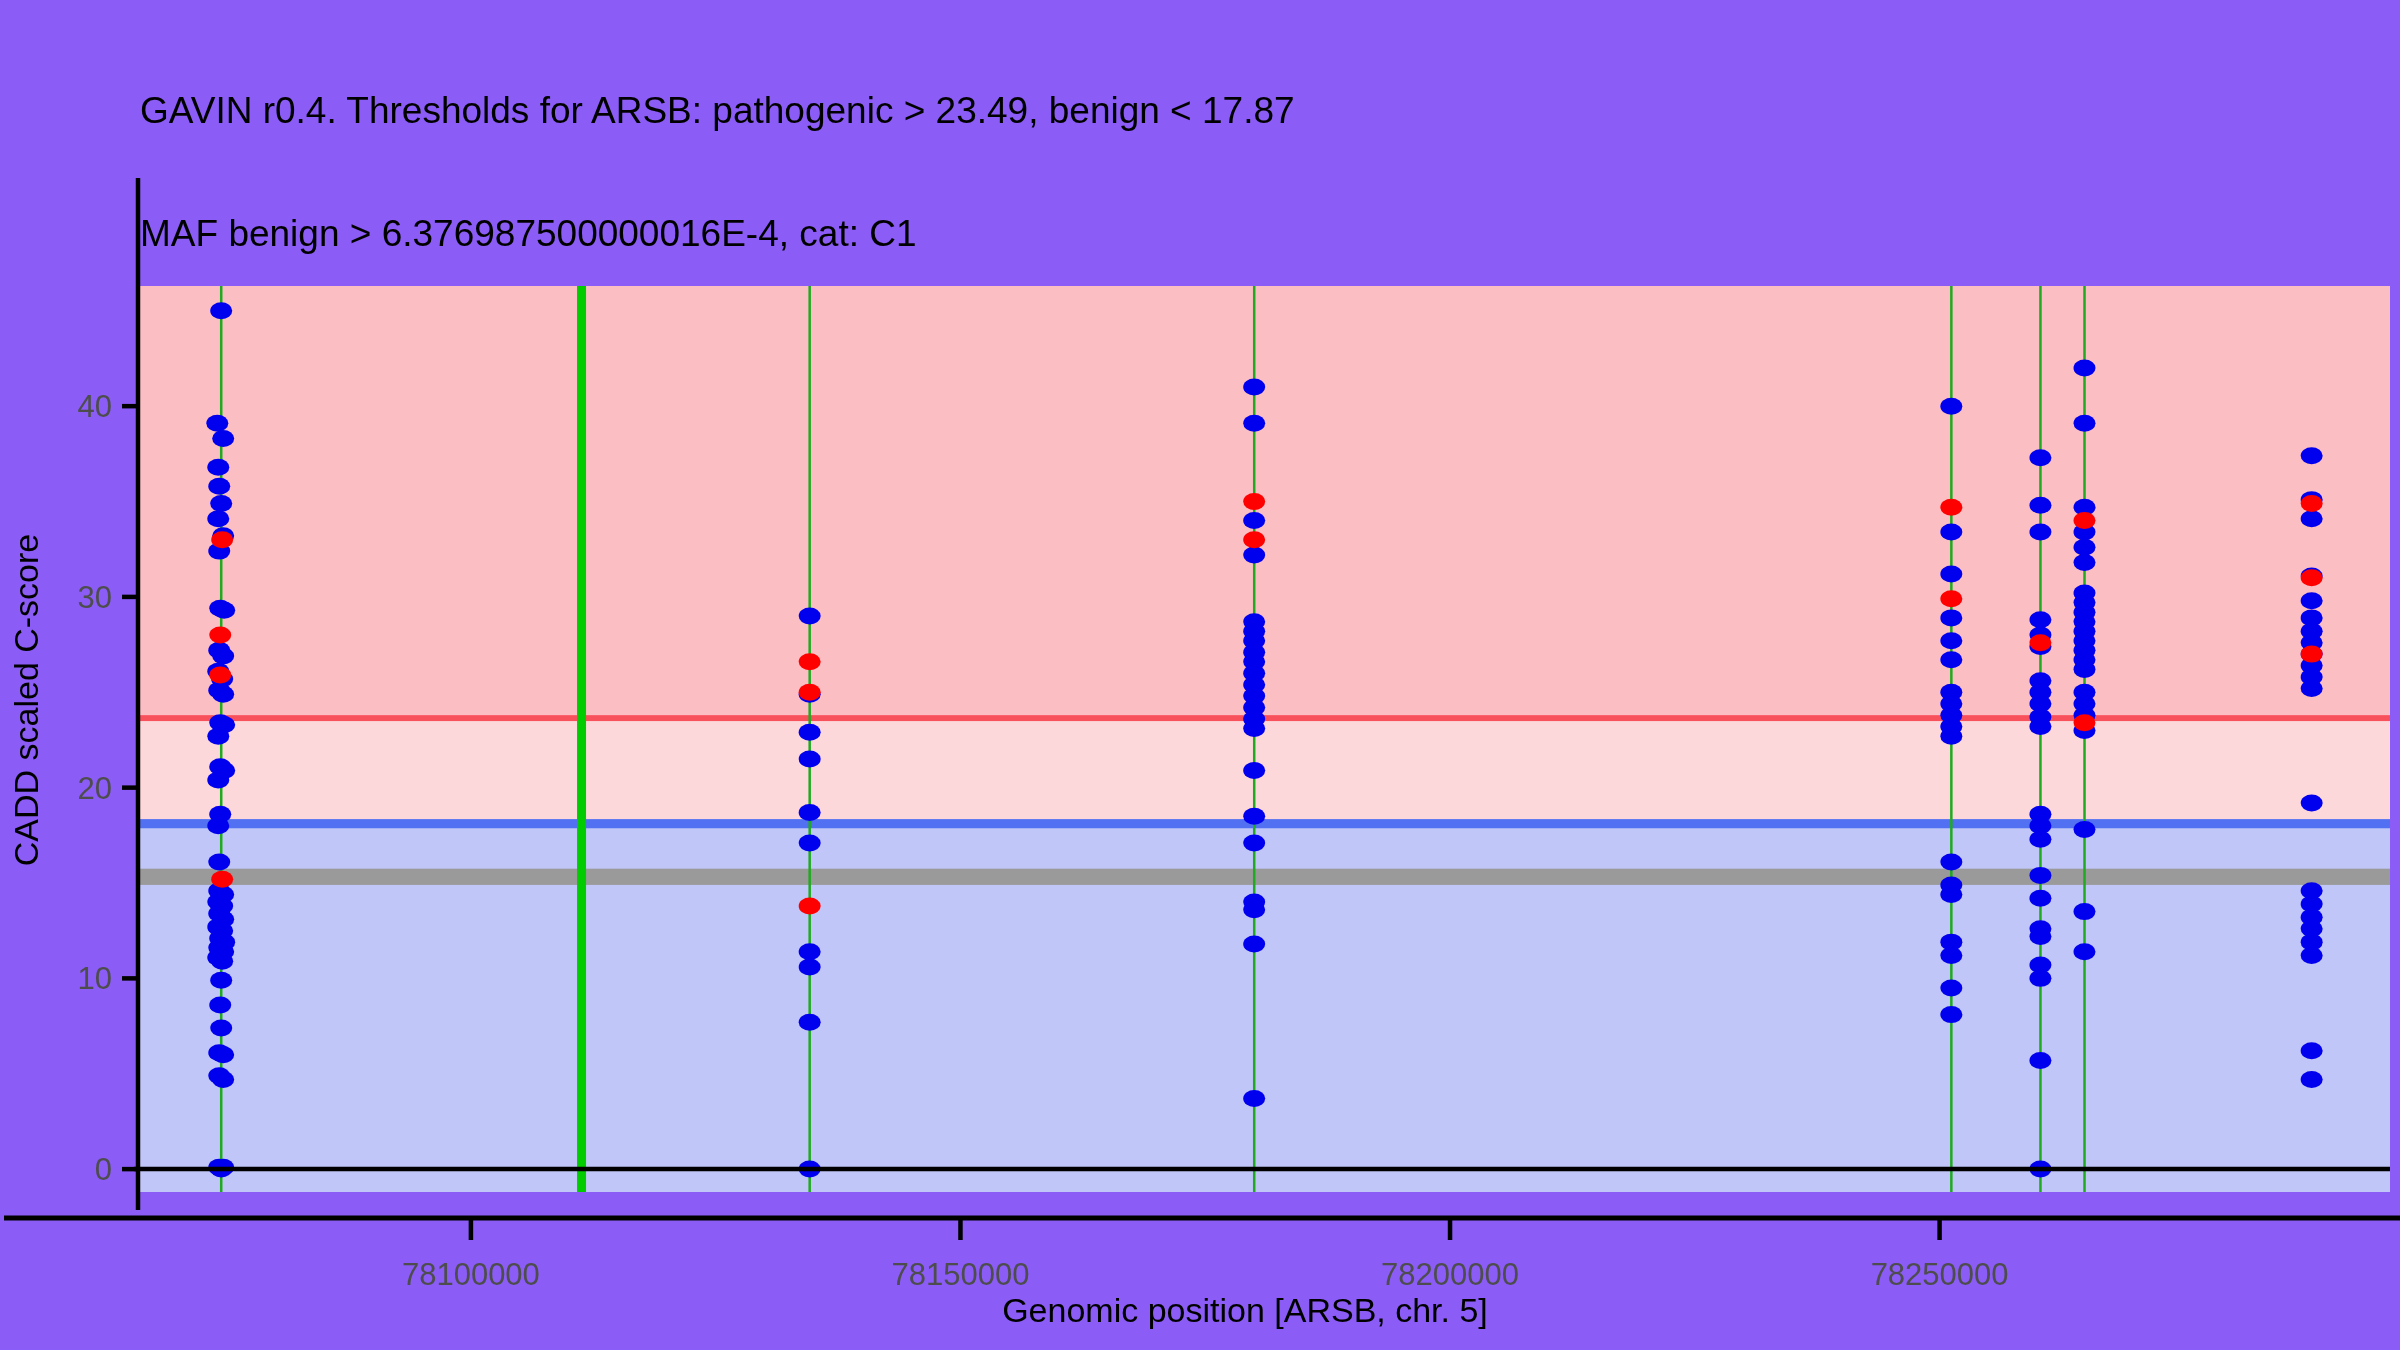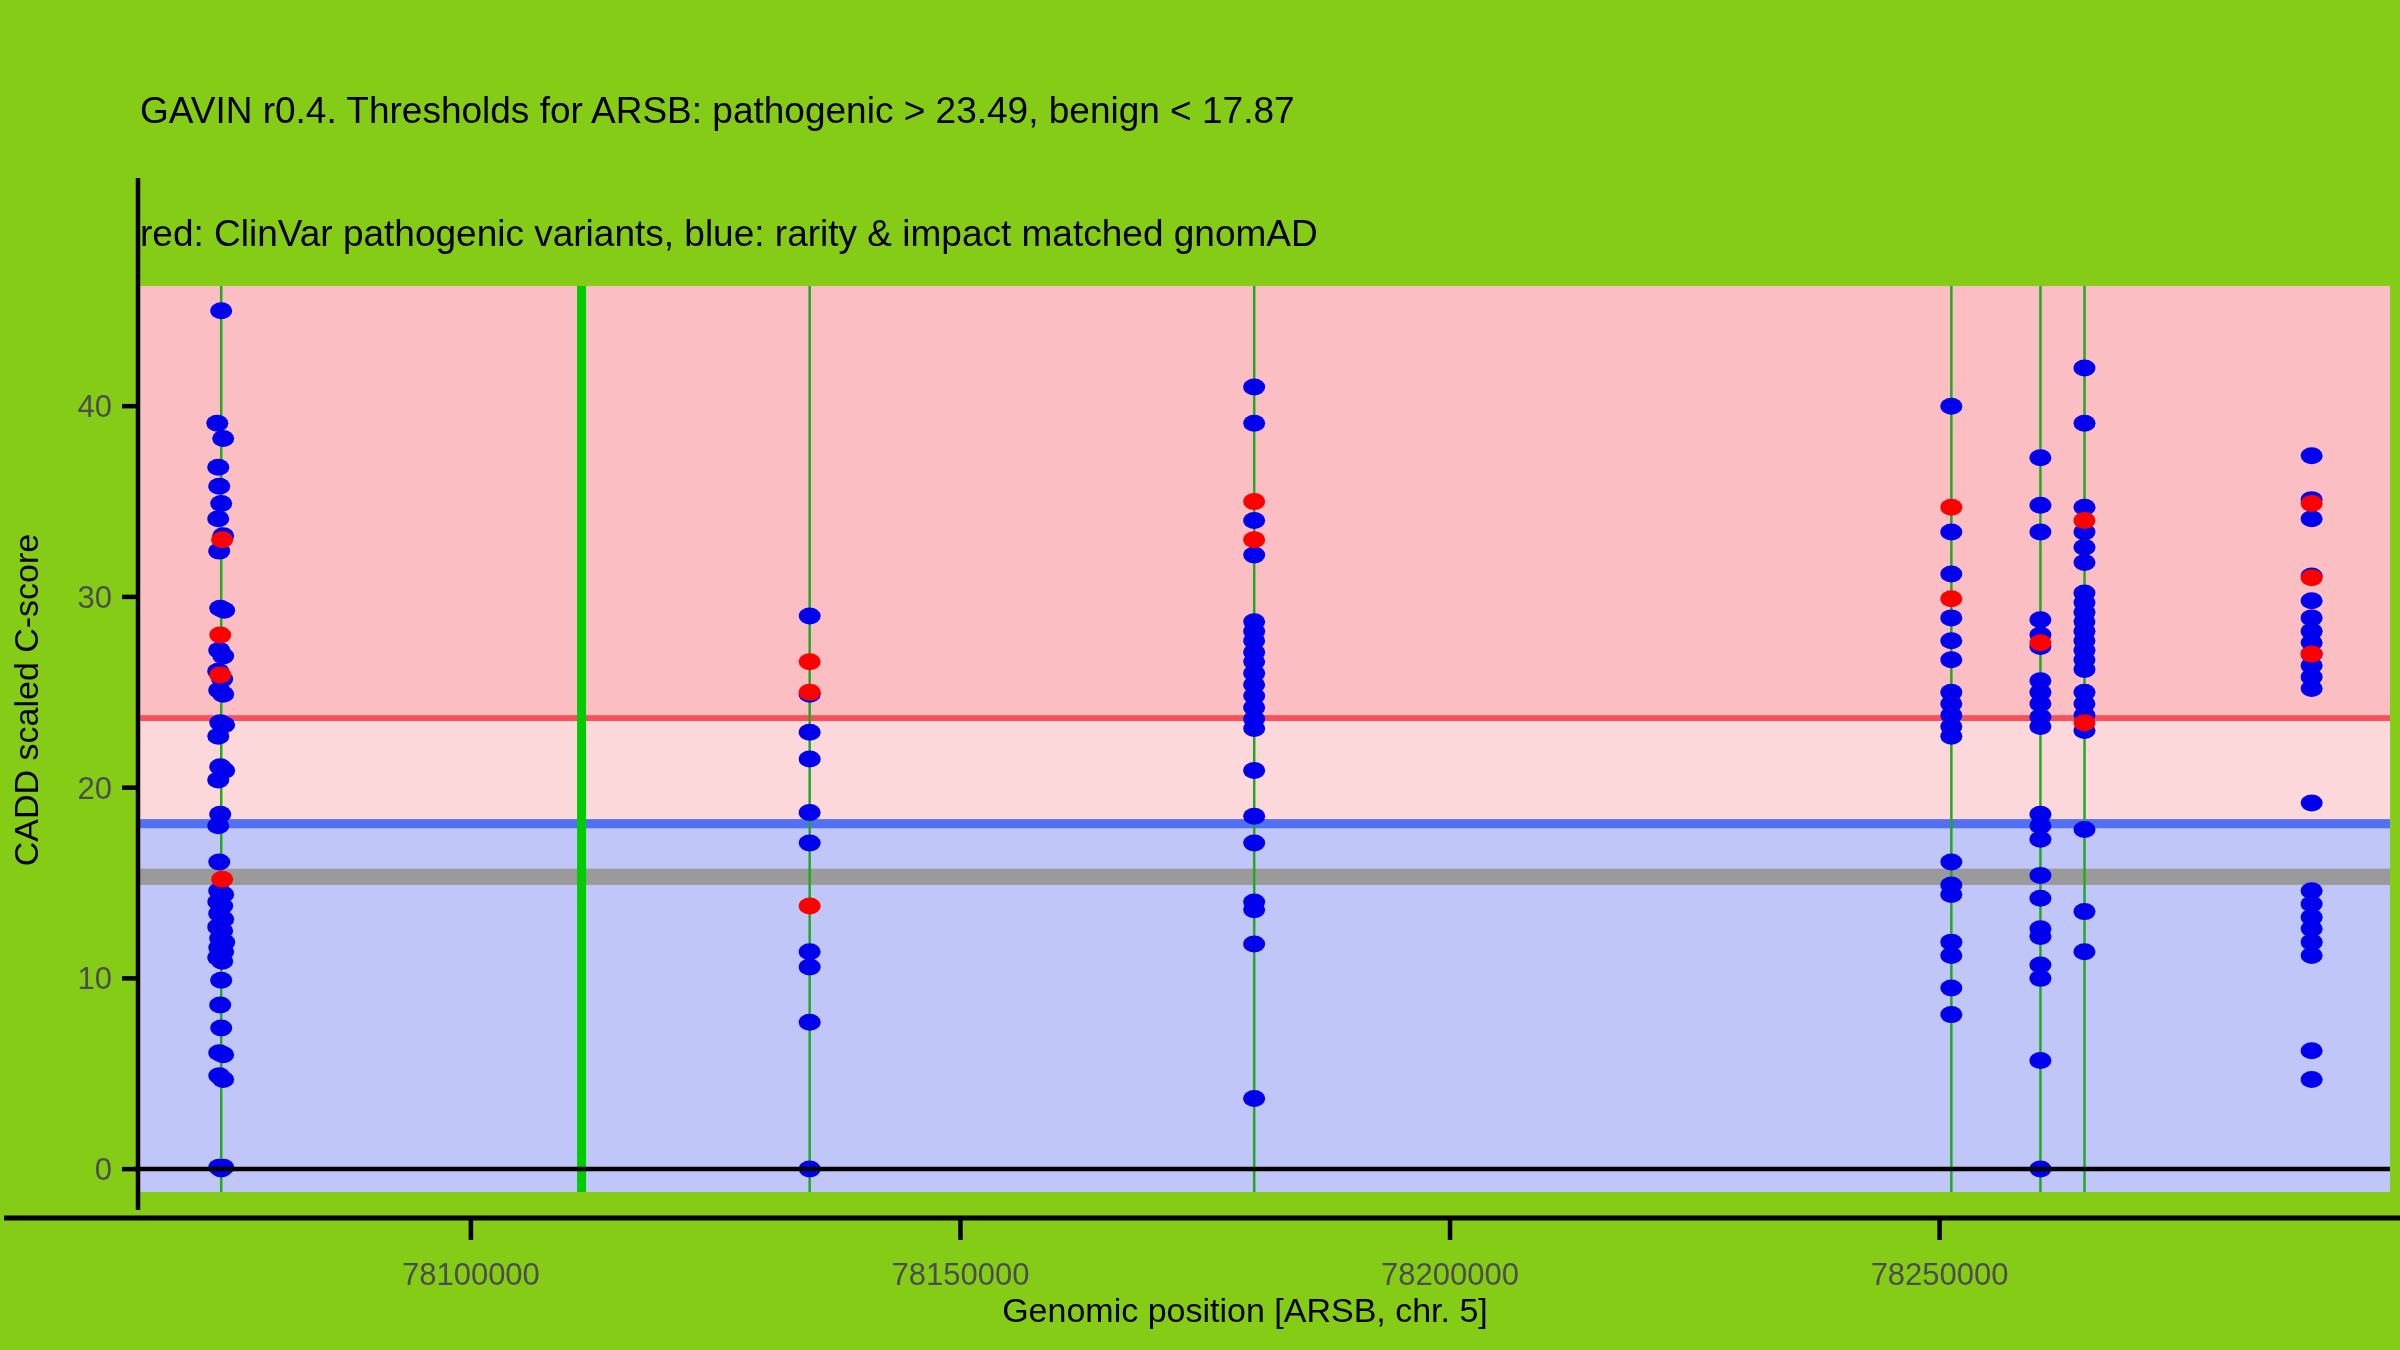--- a/index.html
+++ b/index.html
@@ -11,21 +11,21 @@
     width: 2400px;
     height: 1350px;
     overflow: hidden;
     font-family: "Liberation Sans", sans-serif;
     color: #000000;
   }
   #page {
     position: relative;
     width: 2400px;
     height: 1350px;
-    background: #84cc16;
+    background: #8b5cf6;
   }
   #plot-title {
     position: absolute;
     left: 140px;
     top: 8px;
     width: 2100px;
     font-size: 37px;
     line-height: 41px;
     color: #000000;
     white-space: pre;
@@ -47,20 +47,21 @@
     font-family: "Liberation Sans", sans-serif;
   }
 </style>
 </head>
 <body>
 
 <div id="page">
 
   <div id="plot-title">
     <span class="title-line">GAVIN r0.4. Thresholds for ARSB: pathogenic &gt; 23.49, benign &lt; 17.87</span>
+    <span class="title-line">MAF benign &gt; 6.376987500000016E-4, cat: C1</span>
     <span class="title-line">red: ClinVar pathogenic variants, blue: rarity &amp; impact matched gnomAD</span>
     <span class="title-line">variants, green: RefSeq exons, grey: genome-wide fallback threshold</span>
   </div>
 
   <svg id="chart-svg" width="2400" height="1350">
     <g id="g-bands">
         <rect x="138" y="286" width="2252" height="435.07073684210536" fill="#fbbfc3"></rect>
         <rect x="138" y="715.1578947368421" width="2252" height="16.212631578947367" fill="#f9515c"></rect>
         <rect x="138" y="721.0707368421054" width="2252" height="107.19410526315778" fill="#fdd8da"></rect>
         <rect x="138" y="819.1094736842106" width="2252" height="16.212631578947367" fill="#5271f2"></rect>

